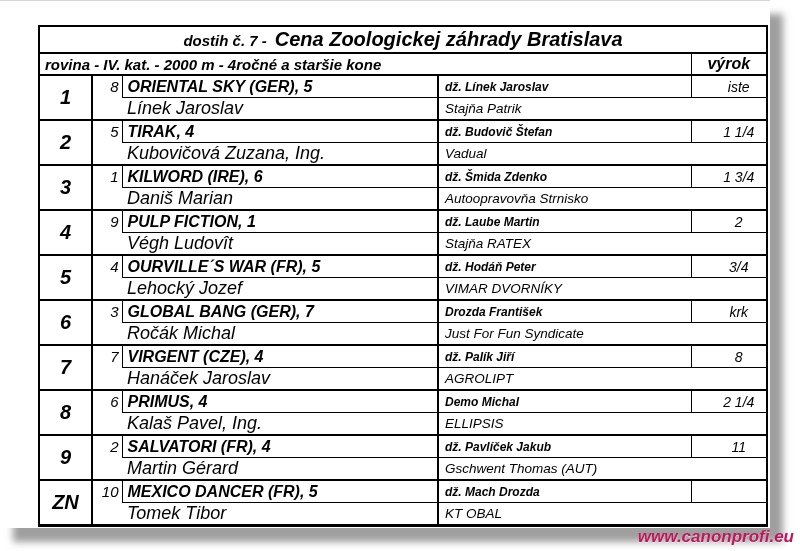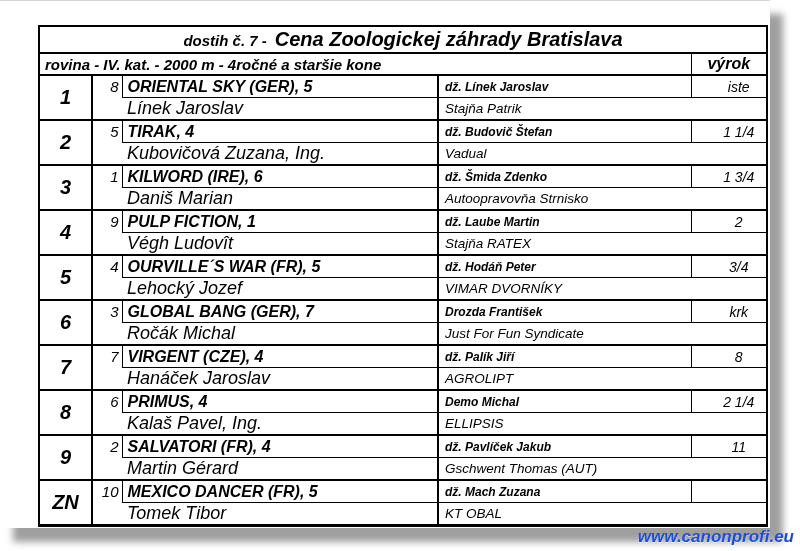--- a/index.html
+++ b/index.html
@@ -119,21 +119,21 @@
     padding-left: 6px;
     border-top: 1px solid #000;
   }
   .watermark {
     position: absolute;
     top: 527px;
     right: 6px;
     font-style: italic;
     font-weight: bold;
     font-size: 17px;
-    color: #1d4ed8;
+    color: #be185d;
     text-shadow: 0 1px 1px rgba(255,255,255,0.6);
   }
 </style>
 </head>
 <body>
 
 <div class="stage">
   <div class="page">
     <table class="race-table">
       <colgroup>
@@ -269,21 +269,21 @@
   <tr class="row-bottom">
     <td class="num-spacer"></td>
     <td class="trainer-cell">Martin Gérard</td>
     <td class="stable-cell" colspan="2">Gschwent Thomas (AUT)</td>
   </tr>
 
   <tr class="row-top">
     <td class="place-cell" rowspan="2">ZN</td>
     <td class="num-cell">10</td>
     <td class="horse-cell">MEXICO DANCER (FR), 5</td>
-    <td class="jockey-cell">dž. Mach Zuzana</td>
+    <td class="jockey-cell">dž. Mach Drozda</td>
     <td class="verdict-cell"></td>
   </tr>
   <tr class="row-bottom">
     <td class="num-spacer"></td>
     <td class="trainer-cell">Tomek Tibor</td>
     <td class="stable-cell" colspan="2">KT OBAL</td>
   </tr>
 </tbody>
     </table>
   </div>

